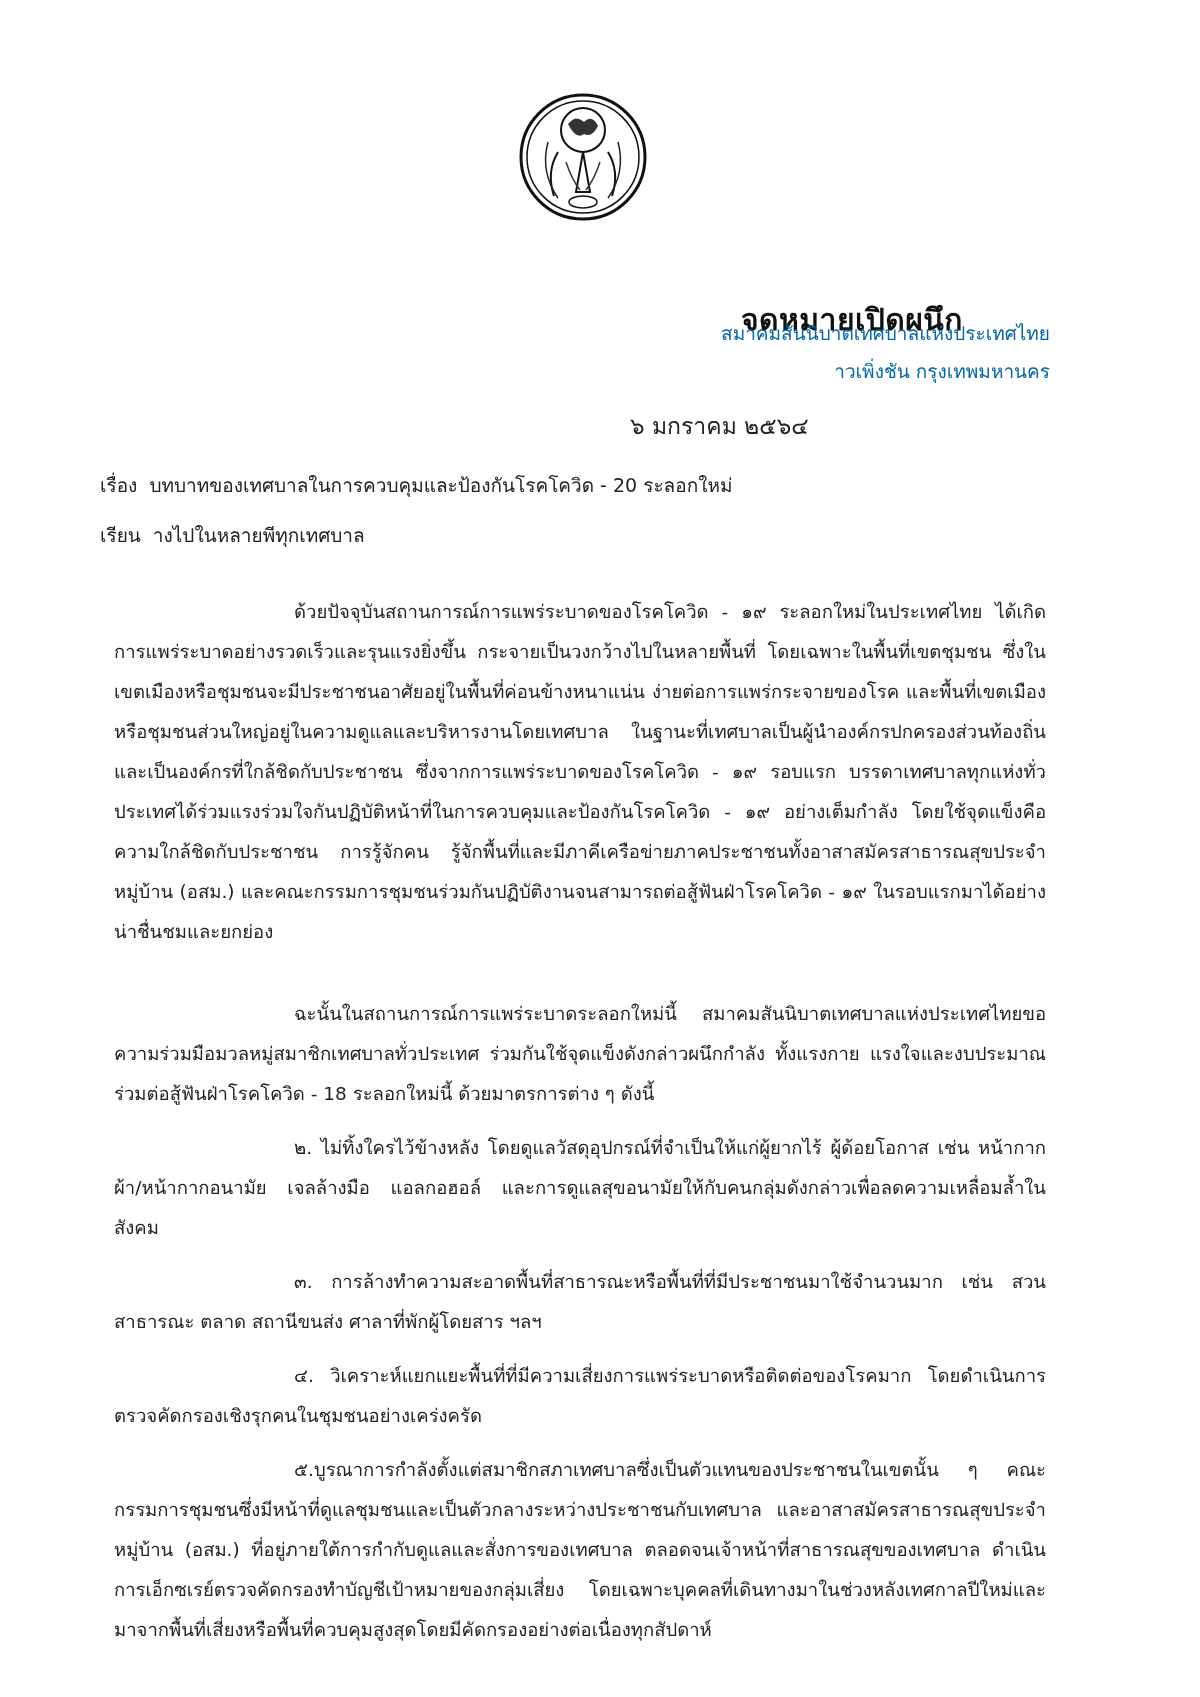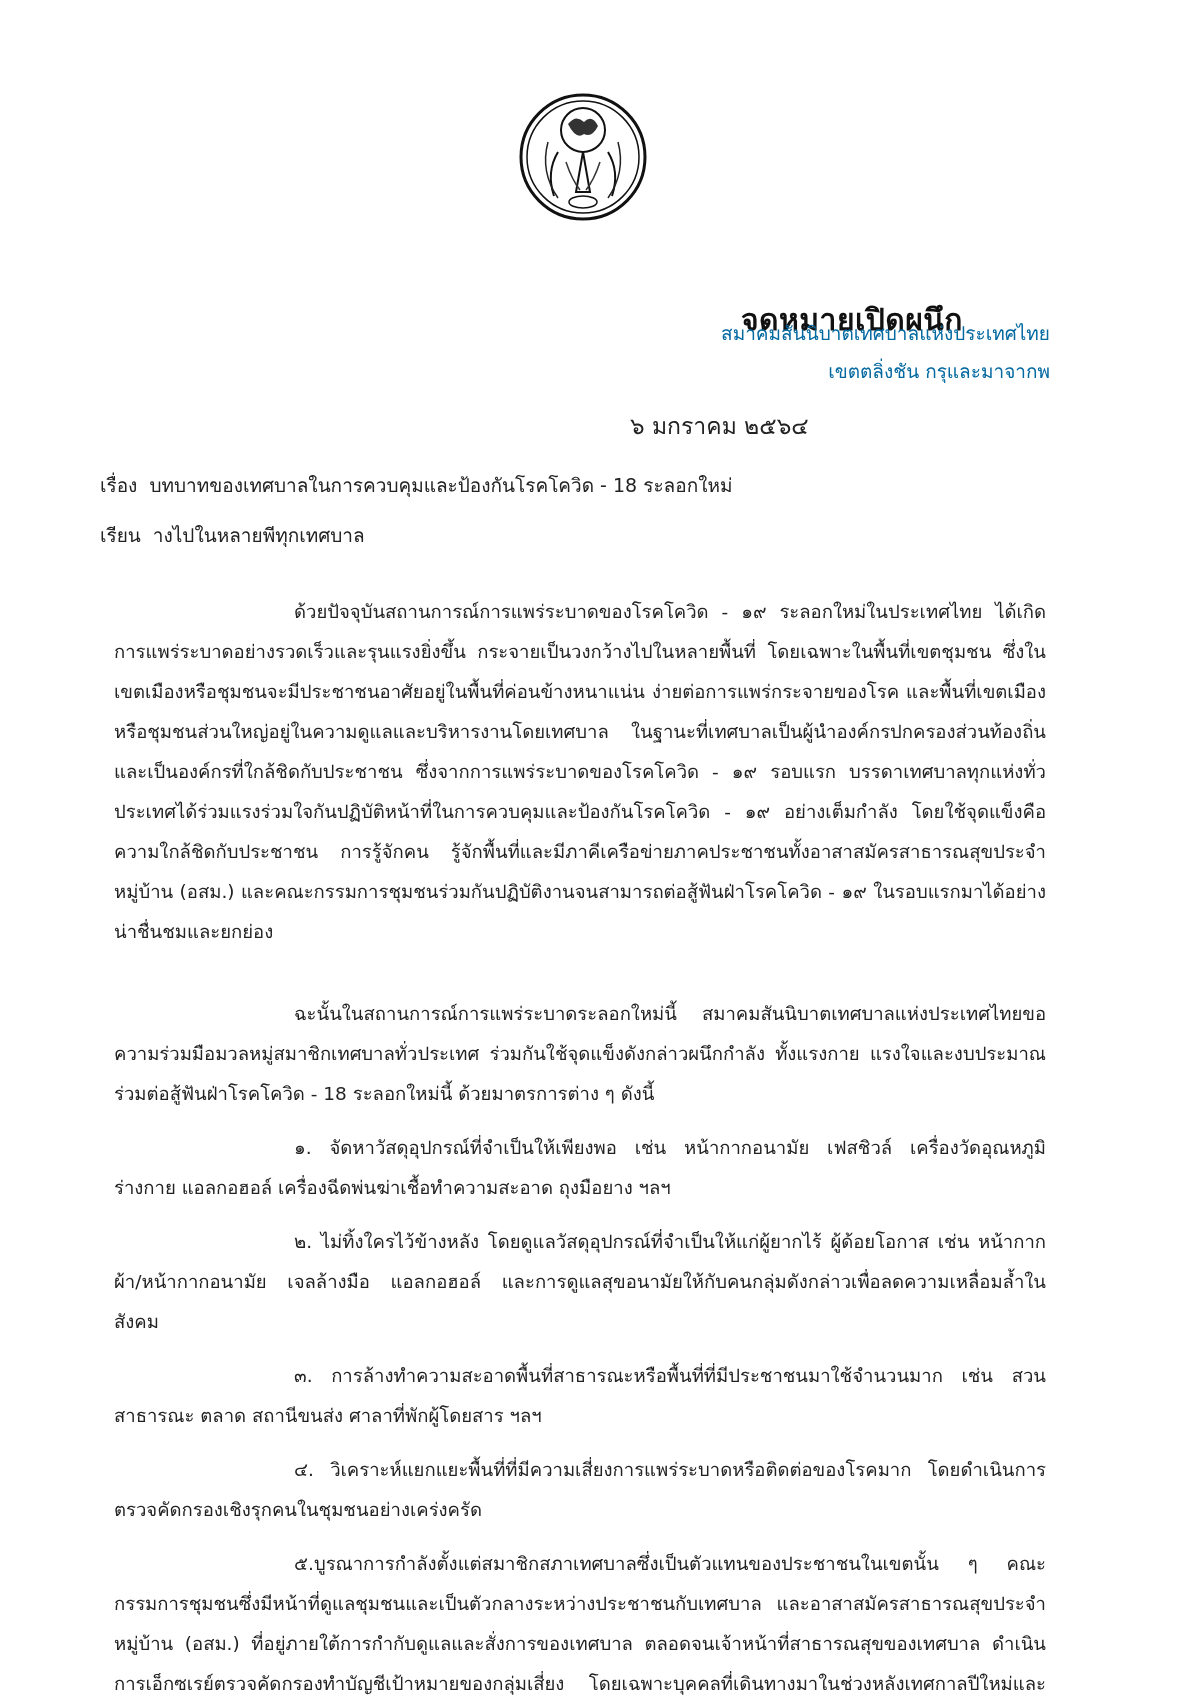--- a/index.html
+++ b/index.html
@@ -49,34 +49,33 @@
     <path d="M40 60 q-12 20 -4 44 M90 60 q12 20 4 44" fill="none" stroke="#111" stroke-width="2"></path>
     <path d="M30 50 q-8 30 10 56 M100 50 q8 30 -10 56" fill="none" stroke="#222" stroke-width="1.5"></path>
     <path d="M48 70 q6 18 14 28 M82 70 q-6 18 -14 28" fill="none" stroke="#333" stroke-width="1.5"></path>
     <ellipse cx="65" cy="110" rx="14" ry="6" fill="none" stroke="#111" stroke-width="1.5"></ellipse>
   </svg>
 </div>
 
 <div class="title">จดหมายเปิดผนึก</div>
 
 <div class="sender" style="top:318px;">สมาคมสันนิบาตเทศบาลแห่งประเทศไทย</div>
-<div class="sender" style="top:356px;">เขตตลิ่งชัน  กรุและมาจากพ</div>
+<div class="sender" style="top:356px;">าวเพิ่งชัน  กรุงเทพมหานคร</div>
 
 <div class="date">๖ มกราคม ๒๕๖๔</div>
 
 <div class="line-row" style="top:470px;">
-  <span class="lbl">เรื่อง</span><span>บทบาทของเทศบาลในการควบคุมและป้องกันโรคโควิด - 18 ระลอกใหม่</span>
+  <span class="lbl">เรื่อง</span><span>บทบาทของเทศบาลในการควบคุมและป้องกันโรคโควิด - 20 ระลอกใหม่</span>
 </div>
 
 <div class="line-row" style="top:520px;">
   <span class="lbl">เรียน</span><span>างไปในหลายพีทุกเทศบาล</span>
 </div>
 
 <div class="body-text" style="top:578px;">
   <p class="indent">ด้วยปัจจุบันสถานการณ์การแพร่ระบาดของโรคโควิด - ๑๙ ระลอกใหม่ในประเทศไทย ได้เกิดการแพร่ระบาดอย่างรวดเร็วและรุนแรงยิ่งขึ้น กระจายเป็นวงกว้างไปในหลายพื้นที่ โดยเฉพาะในพื้นที่เขตชุมชน ซึ่งในเขตเมืองหรือชุมชนจะมีประชาชนอาศัยอยู่ในพื้นที่ค่อนข้างหนาแน่น ง่ายต่อการแพร่กระจายของโรค และพื้นที่เขตเมืองหรือชุมชนส่วนใหญ่อยู่ในความดูแลและบริหารงานโดยเทศบาล  ในฐานะที่เทศบาลเป็นผู้นำองค์กรปกครองส่วนท้องถิ่นและเป็นองค์กรที่ใกล้ชิดกับประชาชน ซึ่งจากการแพร่ระบาดของโรคโควิด - ๑๙ รอบแรก บรรดาเทศบาลทุกแห่งทั่วประเทศได้ร่วมแรงร่วมใจกันปฏิบัติหน้าที่ในการควบคุมและป้องกันโรคโควิด - ๑๙ อย่างเต็มกำลัง  โดยใช้จุดแข็งคือความใกล้ชิดกับประชาชน การรู้จักคน รู้จักพื้นที่และมีภาคีเครือข่ายภาคประชาชนทั้งอาสาสมัครสาธารณสุขประจำหมู่บ้าน (อสม.) และคณะกรรมการชุมชนร่วมกันปฏิบัติงานจนสามารถต่อสู้ฟันฝ่าโรคโควิด - ๑๙ ในรอบแรกมาได้อย่างน่าชื่นชมและยกย่อง</p>
   <div class="gap"></div>
   <p class="indent">ฉะนั้นในสถานการณ์การแพร่ระบาดระลอกใหม่นี้  สมาคมสันนิบาตเทศบาลแห่งประเทศไทยขอความร่วมมือมวลหมู่สมาชิกเทศบาลทั่วประเทศ ร่วมกันใช้จุดแข็งดังกล่าวผนึกกำลัง ทั้งแรงกาย แรงใจและงบประมาณร่วมต่อสู้ฟันฝ่าโรคโควิด - 18 ระลอกใหม่นี้ ด้วยมาตรการต่าง ๆ ดังนี้</p>
-  <p class="indent-item">๑. จัดหาวัสดุอุปกรณ์ที่จำเป็นให้เพียงพอ เช่น หน้ากากอนามัย เฟสชิวล์ เครื่องวัดอุณหภูมิร่างกาย แอลกอฮอล์ เครื่องฉีดพ่นฆ่าเชื้อทำความสะอาด ถุงมือยาง ฯลฯ</p>
   <p class="indent-item">๒. ไม่ทิ้งใครไว้ข้างหลัง โดยดูแลวัสดุอุปกรณ์ที่จำเป็นให้แก่ผู้ยากไร้ ผู้ด้อยโอกาส เช่น หน้ากากผ้า/หน้ากากอนามัย เจลล้างมือ แอลกอฮอล์ และการดูแลสุขอนามัยให้กับคนกลุ่มดังกล่าวเพื่อลดความเหลื่อมล้ำในสังคม</p>
   <p class="indent-item">๓.  การล้างทำความสะอาดพื้นที่สาธารณะหรือพื้นที่ที่มีประชาชนมาใช้จำนวนมาก เช่น สวนสาธารณะ ตลาด สถานีขนส่ง ศาลาที่พักผู้โดยสาร   ฯลฯ</p>
   <p class="indent-item">๔. วิเคราะห์แยกแยะพื้นที่ที่มีความเสี่ยงการแพร่ระบาดหรือติดต่อของโรคมาก โดยดำเนินการตรวจคัดกรองเชิงรุกคนในชุมชนอย่างเคร่งครัด</p>
   <p class="indent-item">๕.บูรณาการกำลังตั้งแต่สมาชิกสภาเทศบาลซึ่งเป็นตัวแทนของประชาชนในเขตนั้น ๆ คณะกรรมการชุมชนซึ่งมีหน้าที่ดูแลชุมชนและเป็นตัวกลางระหว่างประชาชนกับเทศบาล และอาสาสมัครสาธารณสุขประจำหมู่บ้าน (อสม.) ที่อยู่ภายใต้การกำกับดูแลและสั่งการของเทศบาล ตลอดจนเจ้าหน้าที่สาธารณสุขของเทศบาล ดำเนินการเอ็กซเรย์ตรวจคัดกรองทำบัญชีเป้าหมายของกลุ่มเสี่ยง  โดยเฉพาะบุคคลที่เดินทางมาในช่วงหลังเทศกาลปีใหม่และมาจากพื้นที่เสี่ยงหรือพื้นที่ควบคุมสูงสุดโดยมีคัดกรองอย่างต่อเนื่องทุกสัปดาห์</p>
 </div>
 
 </body></html>

